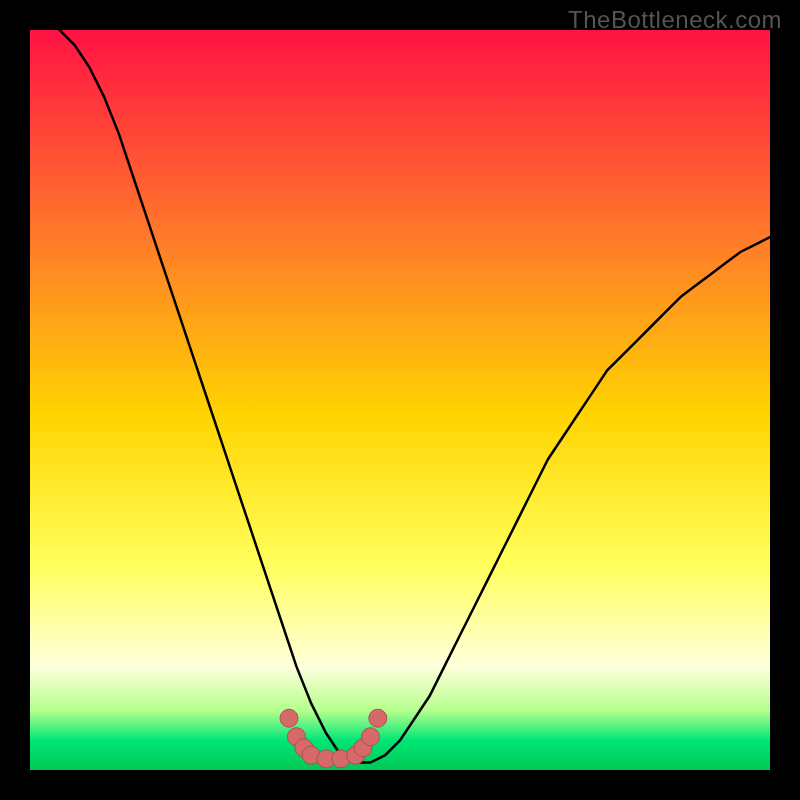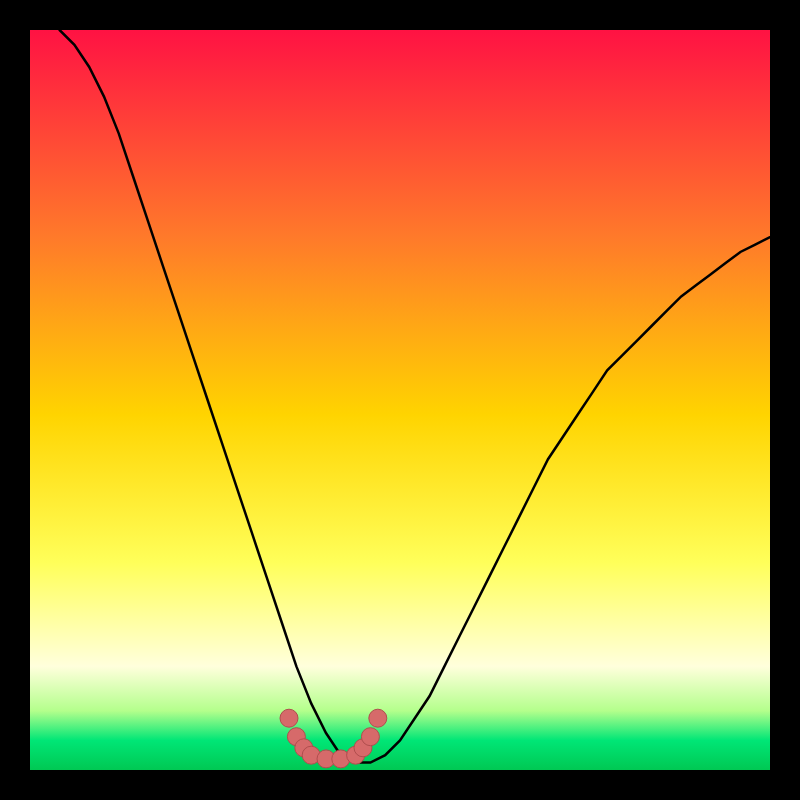--- a/index.html
+++ b/index.html
@@ -39,20 +39,21 @@
     display: block;
     width: 740px;
     height: 740px;
   }
 </style>
 </head>
 <body>
 
 <div class="outer">
 
+  <div class="watermark">TheBottleneck.com</div>
 
   <div class="plot-area">
     <svg id="chart-svg" viewBox="0 0 740 740" preserveAspectRatio="none">
       <defs>
         <linearGradient id="bgGrad" x1="0" y1="0" x2="0" y2="1">
           <stop id="g0" offset="0%" stop-color="#ff1243"></stop>
           <stop id="g1" offset="28%" stop-color="#ff7a2a"></stop>
           <stop id="g2" offset="52%" stop-color="#ffd400"></stop>
           <stop id="g3" offset="72%" stop-color="#ffff5a"></stop>
           <stop id="g4" offset="86%" stop-color="#ffffdc"></stop>

